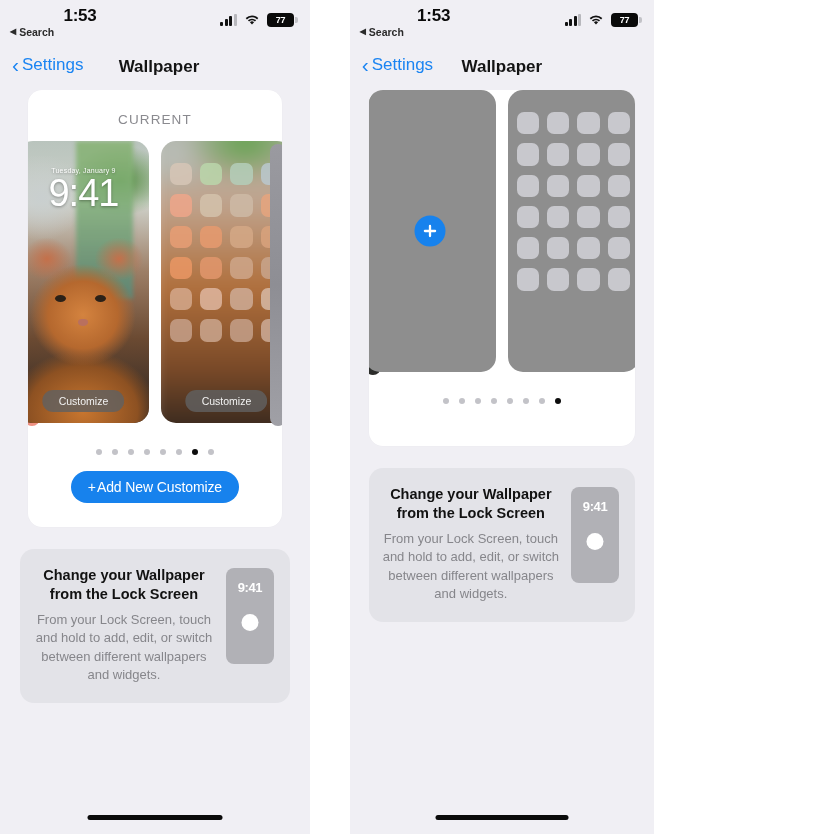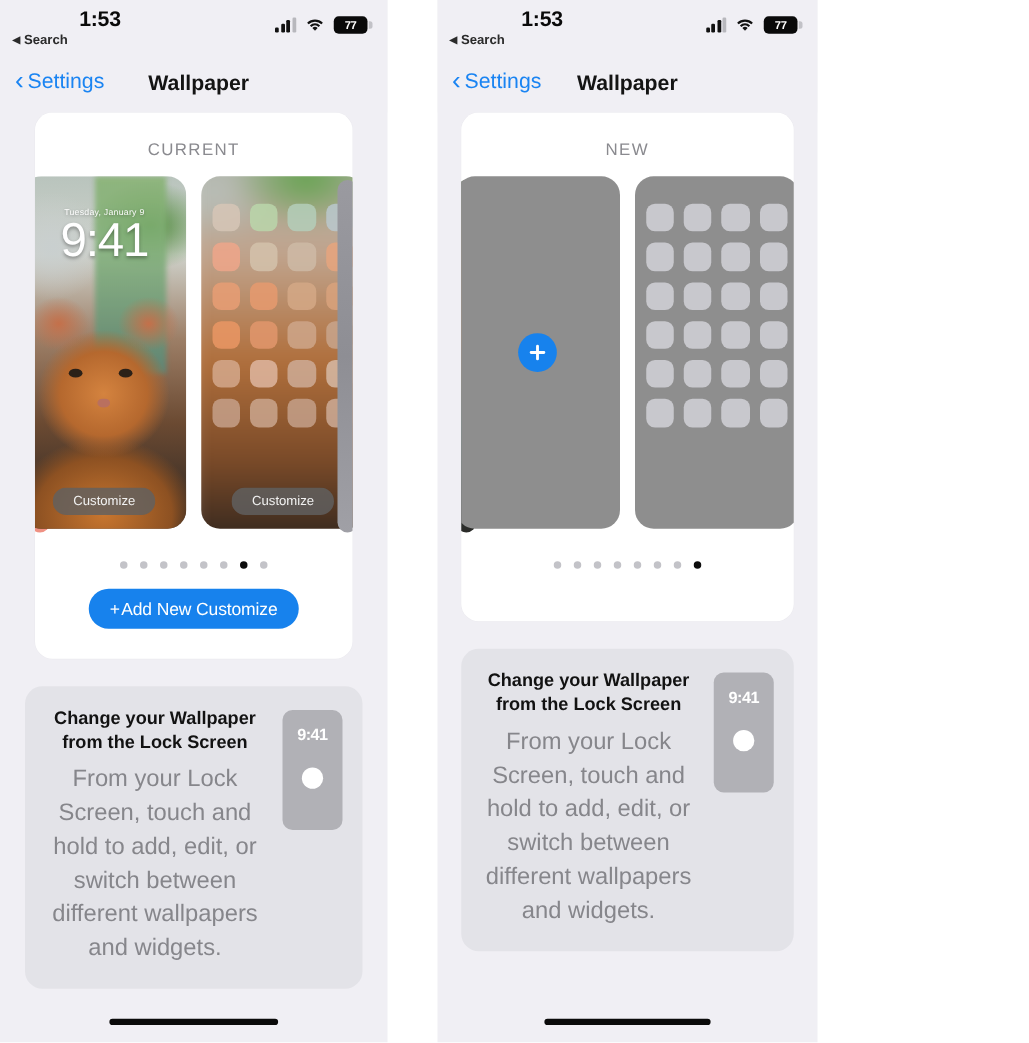--- a/index.html
+++ b/index.html
@@ -189,21 +189,21 @@
   .info-card {
     background:#e3e3e8; border-radius:14px;
     display:flex; align-items:flex-start; gap:12px;
     padding:17px 16px 18px 14px;
   }
   .info-text { flex:1;text-align:center; }
   .info-title {
     font-size:14.5px; font-weight:bold; color:#121212;
     line-height:1.3; margin-bottom:7px; max-width:215px;
   }
-  .info-body { font-size:19px; color:#86868b; line-height:1.42; max-width:222px; }
+  .info-body { font-size:13px; color:#86868b; line-height:1.42; max-width:222px; }
   .info-phone {
     position:relative; width:48px; height:96px; border-radius:8px;
     background:#b1b1b6; flex:none; margin-top:2px;
   }
   .info-phone-time {
     position:absolute; left:0; right:0; top:12px; text-align:center;
     color:#fff; font-size:13px; font-weight:bold; letter-spacing:-0.4px;
   }
   .info-phone-dot {
     position:absolute; left:50%; top:46px; transform:translateX(-50%);
@@ -385,21 +385,20 @@
     <div class="navbar">
       <div class="nav-back">
         <span class="nav-chev">‹</span>
         <span>Settings</span>
       </div>
       <div class="nav-title">Wallpaper</div>
     </div>
 
     <div class="card-wrap">
       <div class="card">
-        <div class="card-label">NEW</div>
 
         <div class="carousel">
           <div class="sliver sliver-left" style="background:linear-gradient(180deg,#6f7a6b 0%,#a87a52 45%,#4a6f6a 70%,#2a2a28 100%);"></div>
 
           <div class="phone phone-blank">
             <div class="plus-btn">
               <svg width="17" height="17" viewBox="0 0 17 17">
                   <path d="M8.5 3.4v10.2M3.4 8.5h10.2" stroke="#fff" stroke-width="2.3" stroke-linecap="round"></path>
                 </svg>
             </div>

